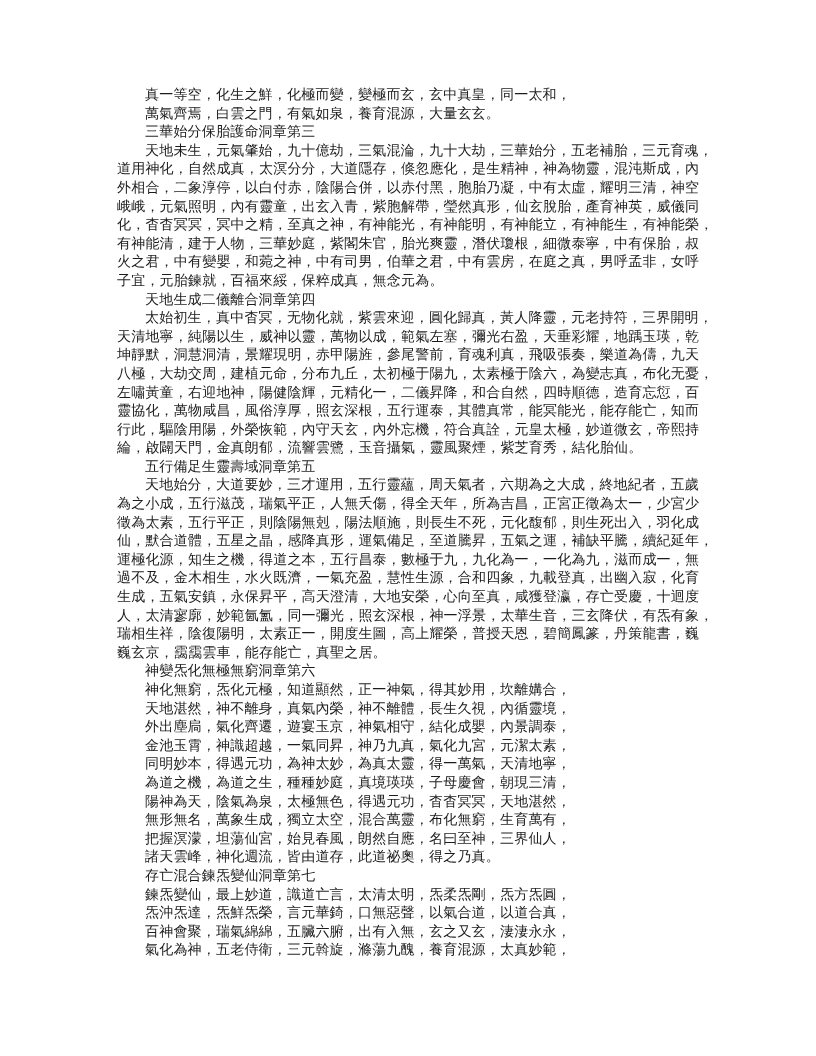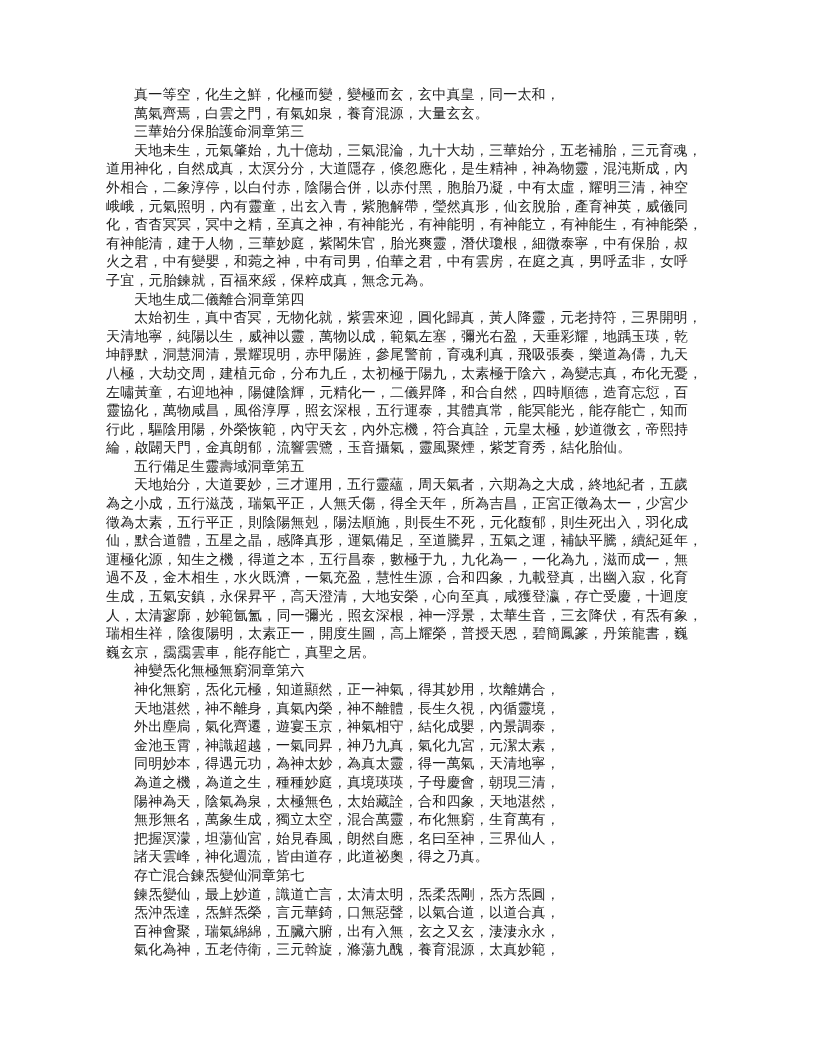--- a/index.html
+++ b/index.html
@@ -9,21 +9,21 @@
   }
   .page {
     position: relative;
     width: 816px;
     height: 1056px;
     background: #ffffff;
     overflow: hidden;
   }
   .text-block {
     position: absolute;
-    left: 106px;
+    left: 117px;
     top: 86px;
     width: 586px;
     font-family: "Liberation Serif", "DejaVu Serif", serif;
     font-size: 14px;
     line-height: 18.6px;
     color: #1c1c1c;
     letter-spacing: 0.2px;
   }
   .line {
     white-space: nowrap;
@@ -68,21 +68,21 @@
       <div class="line">人，太清寥廓，妙範氤氳，同一彌光，照玄深根，神一浮景，太華生音，三玄降伏，有炁有象，</div>
       <div class="line">瑞相生祥，陰復陽明，太素正一，開度生圖，高上耀榮，普授天恩，碧簡鳳篆，丹策龍書，巍</div>
       <div class="line">巍玄京，靄靄雲車，能存能亡，真聖之居。</div>
       <div class="line indent">神變炁化無極無窮洞章第六</div>
       <div class="line indent">神化無窮，炁化元極，知道顯然，正一神氣，得其妙用，坎離媾合，</div>
       <div class="line indent">天地湛然，神不離身，真氣內榮，神不離體，長生久視，內循靈境，</div>
       <div class="line indent">外出塵扃，氣化齊遷，遊宴玉京，神氣相守，結化成嬰，內景調泰，</div>
       <div class="line indent">金池玉霄，神識超越，一氣同昇，神乃九真，氣化九宮，元潔太素，</div>
       <div class="line indent">同明妙本，得遇元功，為神太妙，為真太靈，得一萬氣，天清地寧，</div>
       <div class="line indent">為道之機，為道之生，種種妙庭，真境瑛瑛，子母慶會，朝現三清，</div>
-      <div class="line indent">陽神為天，陰氣為泉，太極無色，太始藏詮，合和四象，天地湛然，</div>
+      <div class="line indent">陽神為天，陰氣為泉，太極無色，得遇元功，杳杳冥冥，天地湛然，</div>
       <div class="line indent">無形無名，萬象生成，獨立太空，混合萬靈，布化無窮，生育萬有，</div>
       <div class="line indent">把握溟濛，坦蕩仙宮，始見春風，朗然自應，名曰至神，三界仙人，</div>
       <div class="line indent">諸天雲峰，神化週流，皆由道存，此道祕奧，得之乃真。</div>
       <div class="line indent">存亡混合鍊炁變仙洞章第七</div>
       <div class="line indent">鍊炁變仙，最上妙道，識道亡言，太清太明，炁柔炁剛，炁方炁圓，</div>
       <div class="line indent">炁沖炁達，炁鮮炁榮，言元華錡，口無惡聲，以氣合道，以道合真，</div>
       <div class="line indent">百神會聚，瑞氣綿綿，五臟六腑，出有入無，玄之又玄，淒淒永永，</div>
       <div class="line indent">氣化為神，五老侍衛，三元斡旋，滌蕩九醜，養育混源，太真妙範，</div>
     </div>
 </div>

